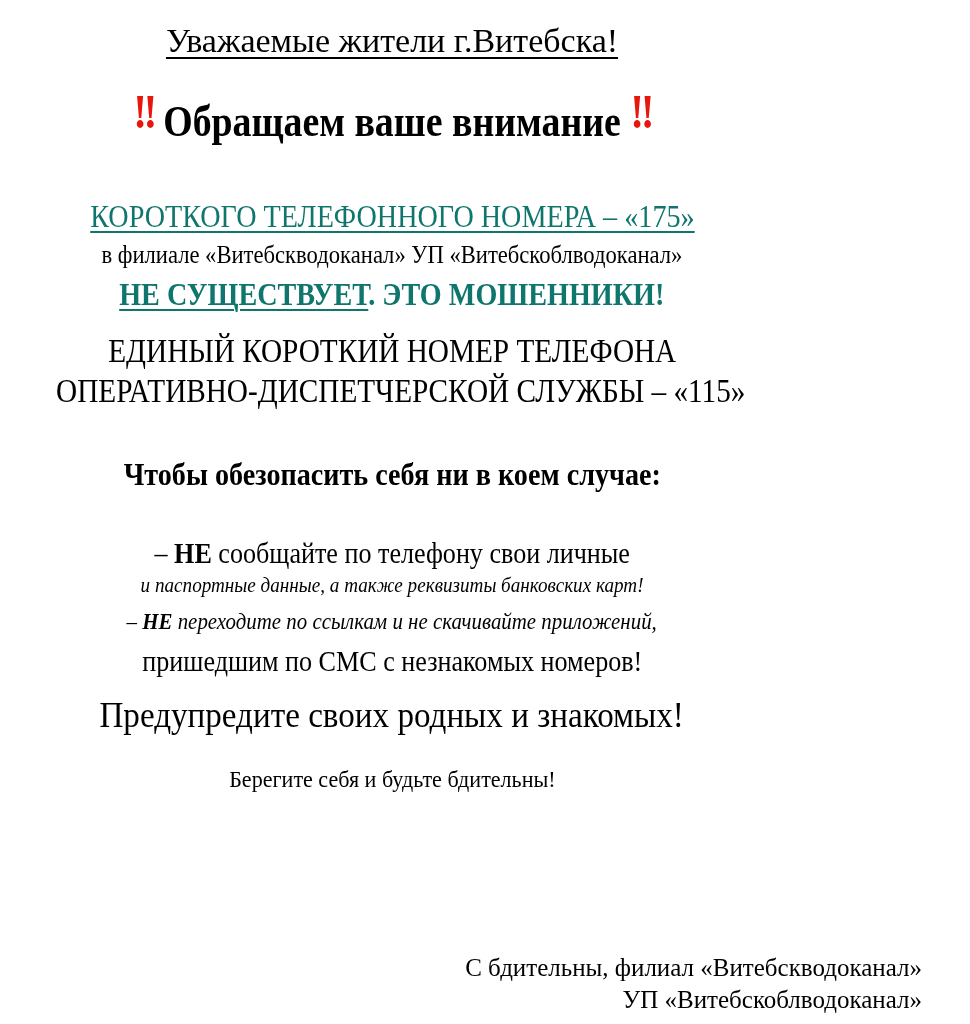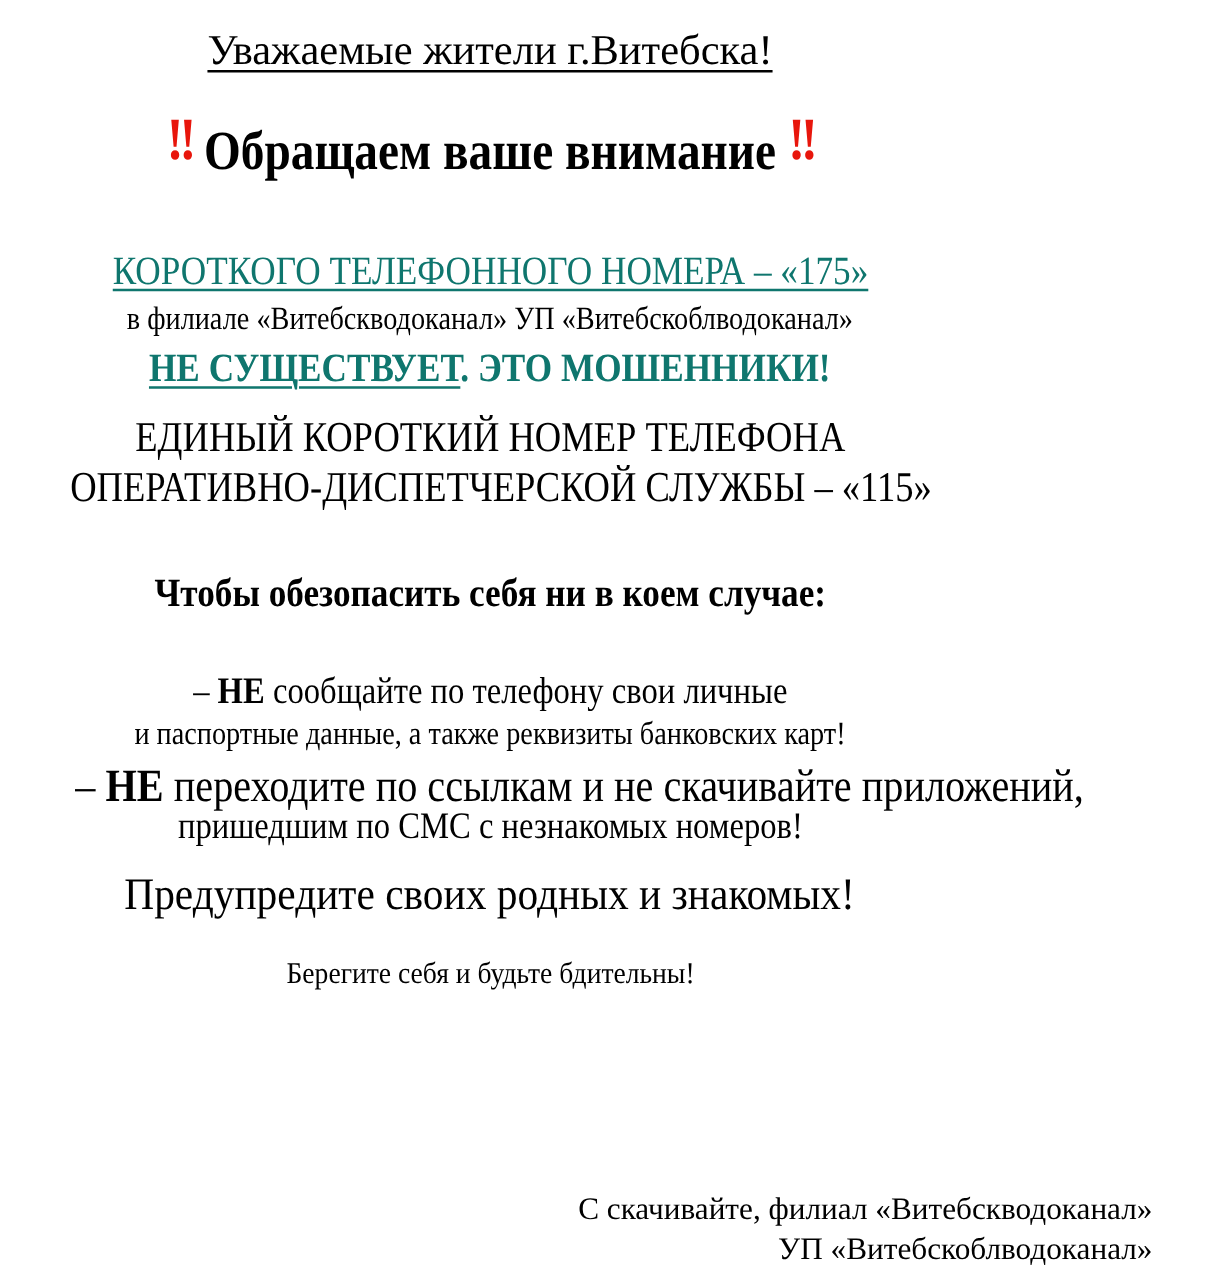--- a/index.html
+++ b/index.html
@@ -19,22 +19,22 @@
   .filial .sq { transform: scaleX(0.87); }
   .notexist { top: 276px; font-size: 32px; font-weight: bold; }
   .notexist .sq { transform: scaleX(0.88); }
   .notexist .u { text-decoration: underline; text-decoration-thickness: 2px; text-underline-offset: 4px; }
   .single1 { top: 332px; font-size: 34px; }
   .single2 { top: 372px; font-size: 34px; font-family: Liberation Serif, serif; }
   .single1 .sq, .single2 .sq { transform: scaleX(0.86); }
   .safe { top: 456px; font-size: 32px; font-weight: bold; }
   .safe .sq { transform: scaleX(0.88); }
   .b1 { top: 536px; font-size: 30px; }
-  .b2 { top: 572px; font-size: 26px; }
-  .b3 { top: 608px; font-size: 37px; }
+  .b2 { top: 572px; font-size: 22px; font-style: italic; }
+  .b3 { top: 608px; font-size: 24px; font-style: italic; }
   .b4 { top: 644px; font-size: 30px; }
   .b1 .sq, .b2 .sq, .b3 .sq, .b4 .sq { transform: scaleX(0.87); }
   .w1 { top: 694px; font-size: 36px; }
   .w2 { top: 766px; font-size: 24px; }
   .w1 .sq, .w2 .sq { transform: scaleX(0.92); }
   .sign { position: absolute; right: 48px; text-align: right; white-space: nowrap; font-size: 25px; }
   .sign1 { top: 954px; }
   .sign2 { top: 986px; }
   b { font-weight: bold; }
 </style>
@@ -95,14 +95,14 @@
   <span class="sq">пришедшим по СМС с незнакомых номеров!</span>
 </div>
 
 <div class="line w1">
   <span class="sq">Предупредите своих родных и знакомых!</span>
 </div>
 <div class="line w2">
   <span class="sq">Берегите себя и будьте бдительны!</span>
 </div>
 
-<div class="sign sign1">С скачивайте, филиал «Витебскводоканал»</div>
+<div class="sign sign1">С бдительны, филиал «Витебскводоканал»</div>
 <div class="sign sign2">УП «Витебскоблводоканал»</div>
 
 </body></html>

